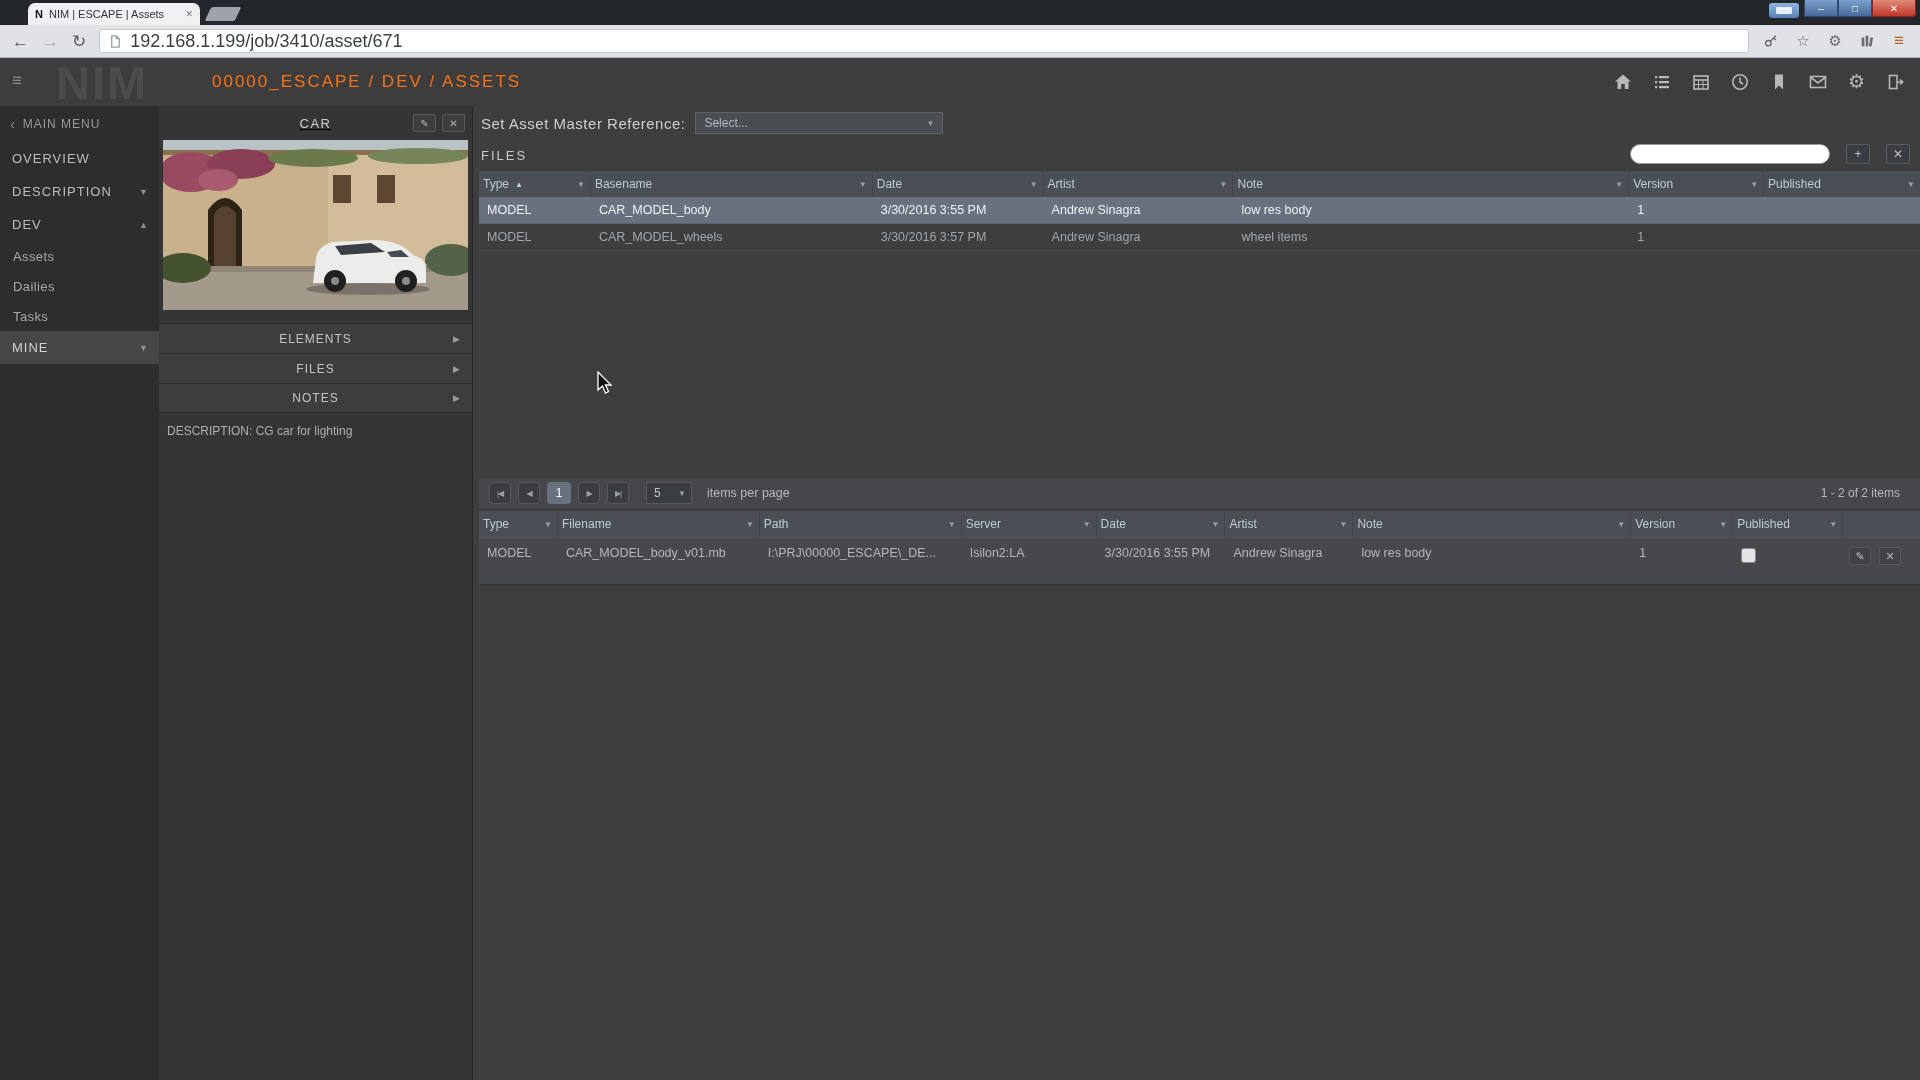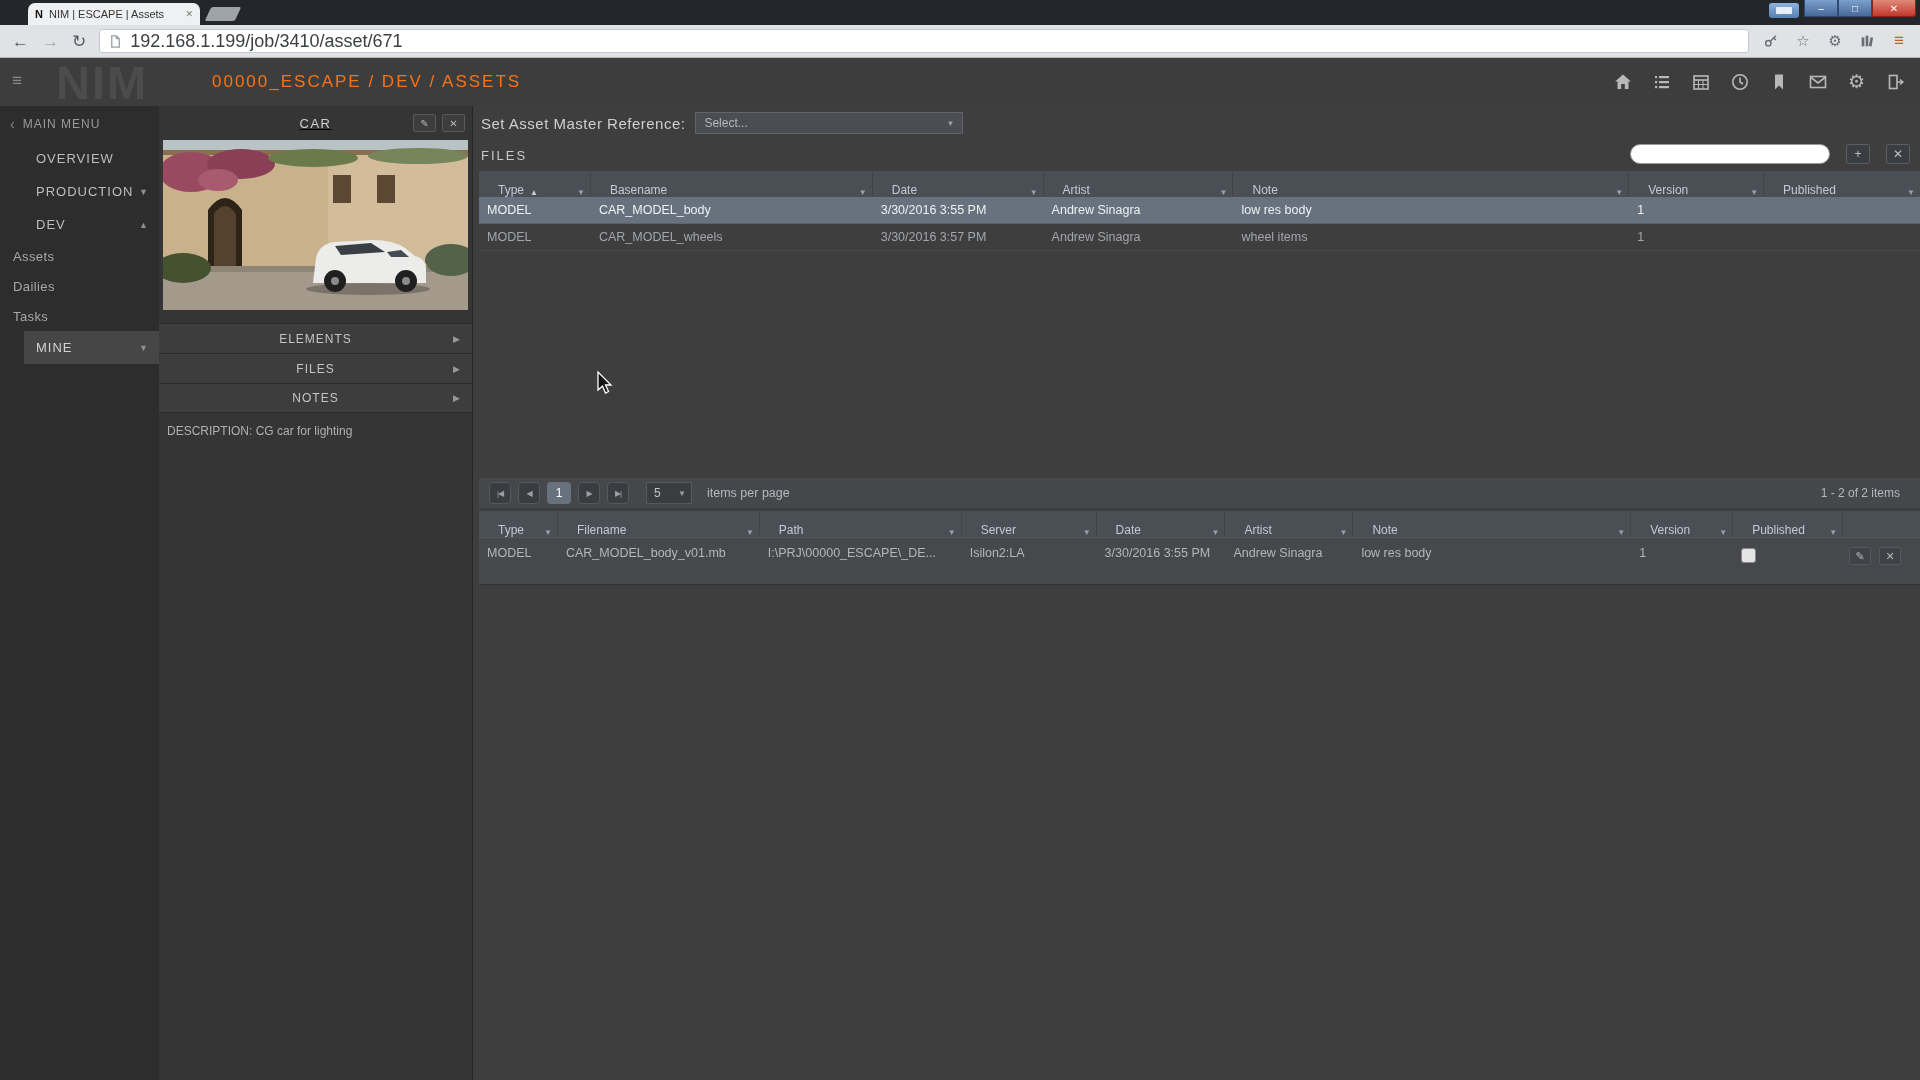--- a/index.html
+++ b/index.html
@@ -38,52 +38,52 @@
   .hicon { width:21px; height:21px; display:flex; align-items:center; justify-content:center; }
   .hicon svg { width:20px; height:20px; }
   .hicon.glyph { color:#b8b8b8; font-size:19px; line-height:1; }
 
   
   .content { display:flex; height:calc(1080px - 106px); }
 
   .sidebar { width:159px; background:#2d2d2d; flex:none; }
   .side-back { height:36px; display:flex; align-items:center; gap:7px; padding-left:10px; color:#9a9a9a; font-size:12px; letter-spacing:1px; }
   .side-back .chev { font-size:14px; color:#8a8a8a; }
-  .side-item { height:33px; display:flex; align-items:center; padding:0 12px; color:#bdbdbd; font-size:13px; letter-spacing:1px; position:relative;margin-left:24px; }
+  .side-item { height:33px; display:flex; align-items:center; padding:0 12px; color:#bdbdbd; font-size:13px; letter-spacing:1px; position:relative; }
   .side-item .arr { position:absolute; right:10px; font-size:9px; color:#8f8f8f; }
   .side-sub { height:30px; display:flex; align-items:center; padding-left:13px; font-size:13px; color:#a8a8a8; letter-spacing:0.4px; }
   .side-item.active { background:#464646; color:#d2d2d2; }
 
   .asset-panel { width:314px; background:#353535; border-right:1px solid #262626; flex:none; }
   .panel-header { height:34px; position:relative; display:flex; align-items:center; justify-content:center;text-decoration:underline; }
   .panel-title { color:#cfcfcf; font-size:13px; letter-spacing:1.5px; }
   .panel-btns { position:absolute; right:7px; top:8px; display:flex; gap:6px; }
   .pbtn { width:23px; height:18px; background:#3d3d3d; border:1px solid #5a5a5a; border-radius:2px; color:#b5b5b5; font-size:10px; display:flex; align-items:center; justify-content:center; }
   .asset-image { margin:0 4px; height:170px; }
   .asset-image svg { width:100%; height:100%; display:block; }
   .panel-sections { margin-top:13px; }
   .psection { height:30px; background:#3d3d3d; border-top:1px solid #2b2b2b; display:flex; align-items:center; justify-content:center; position:relative; color:#c5c5c5; font-size:12px; letter-spacing:1px; }
   .psection:last-child { border-bottom:1px solid #2b2b2b; }
   .psection .arr { position:absolute; right:11px; font-size:9px; color:#999; }
   .panel-desc { padding:11px 8px; font-size:12px; color:#b0b0b0; }
 
   .main { flex:1; position:relative; background:#3e3e3e; overflow:hidden; }
   .mrow { height:34px; display:flex; align-items:center; padding-left:8px; gap:10px; }
   .mlabel { font-size:15px; color:#cfcfcf; letter-spacing:0.5px; }
-  .mselect { width:268px; height:22px; background:#4a4d52; border:1px solid #606469; color:#b4b9bf; font-size:12px; display:flex; align-items:center; padding:0 8px; position:relative; }
+  .mselect { width:248px; height:22px; background:#4a4d52; border:1px solid #606469; color:#b4b9bf; font-size:12px; display:flex; align-items:center; padding:0 8px; position:relative; }
   .mselect .arr { position:absolute; right:8px; font-size:8px; color:#9aa0a6; }
   .files-row { height:31px; position:relative; display:flex; align-items:center; padding-left:8px; }
   .files-title { font-size:13px; color:#c9c9c9; letter-spacing:2px; }
   .search-area { position:absolute; right:10px; top:4px; display:flex; gap:16px; align-items:center; }
   .search-input { width:200px; height:20px; border-radius:10px; border:1px solid #999; background:#fff; padding:0 10px; font-size:12px; outline:none; }
   .sq-btn { width:24px; height:20px; background:#3a3d41; border:1px solid #5a5d61; border-radius:2px; color:#c0c0c0; font-size:12px; display:flex; align-items:center; justify-content:center; }
 
   .grid { margin-left:6px; }
   .thead { display:flex; height:26px; background:#4a4f55; }
-  .th { position:relative; display:flex; align-items:flex-end; padding-left:19px; font-size:12px; color:#c3cad2; border-right:1px solid #41454b; }
+  .th { position:relative; display:flex; align-items:center; padding-left:4px; font-size:12px; color:#c3cad2; border-right:1px solid #41454b; }
   .th:last-child { border-right:none; }
   .th .dd { position:absolute; right:5px; font-size:8px; color:#98a0a8; }
   .th .sort { font-size:8px; margin-left:6px; color:#c9d0d8; }
   .trow { display:flex; height:27px; border-bottom:1px solid #47494c; }
   .td { display:flex; align-items:center; padding-left:8px; font-size:12.5px; color:#a2a6ab; overflow:hidden; white-space:nowrap; }
   .trow.selected { background:#68727f; border-bottom-color:#5a636f; }
   .trow.selected .td { color:#eef0f2; }
 
   .c1{width:112px}.c2{width:282px}.c3{width:171px}.c4{width:190px}.c5{width:396px}.c6{width:135px}.c7{width:156px}
   .d1{width:79px}.d2{width:202px}.d3{width:202px}.d4{width:135px}.d5{width:129px}.d6{width:128px}.d7{width:278px}.d8{width:102px}.d9{width:110px}.d10{width:77px}
@@ -225,21 +225,21 @@
 
   <div class="sidebar">
     <div class="side-back">
       <span class="chev">‹</span>
       <span>MAIN MENU</span>
     </div>
     <div class="side-item">
       <span>OVERVIEW</span>
     </div>
     <div class="side-item">
-      <span>PRODUCTION</span>
+      <span>DESCRIPTION</span>
       <span class="arr">▼</span>
     </div>
     <div class="side-item">
       <span>DEV</span>
       <span class="arr">▲</span>
     </div>
     <div class="side-sub">
       <span>Assets</span>
     </div>
     <div class="side-sub">

